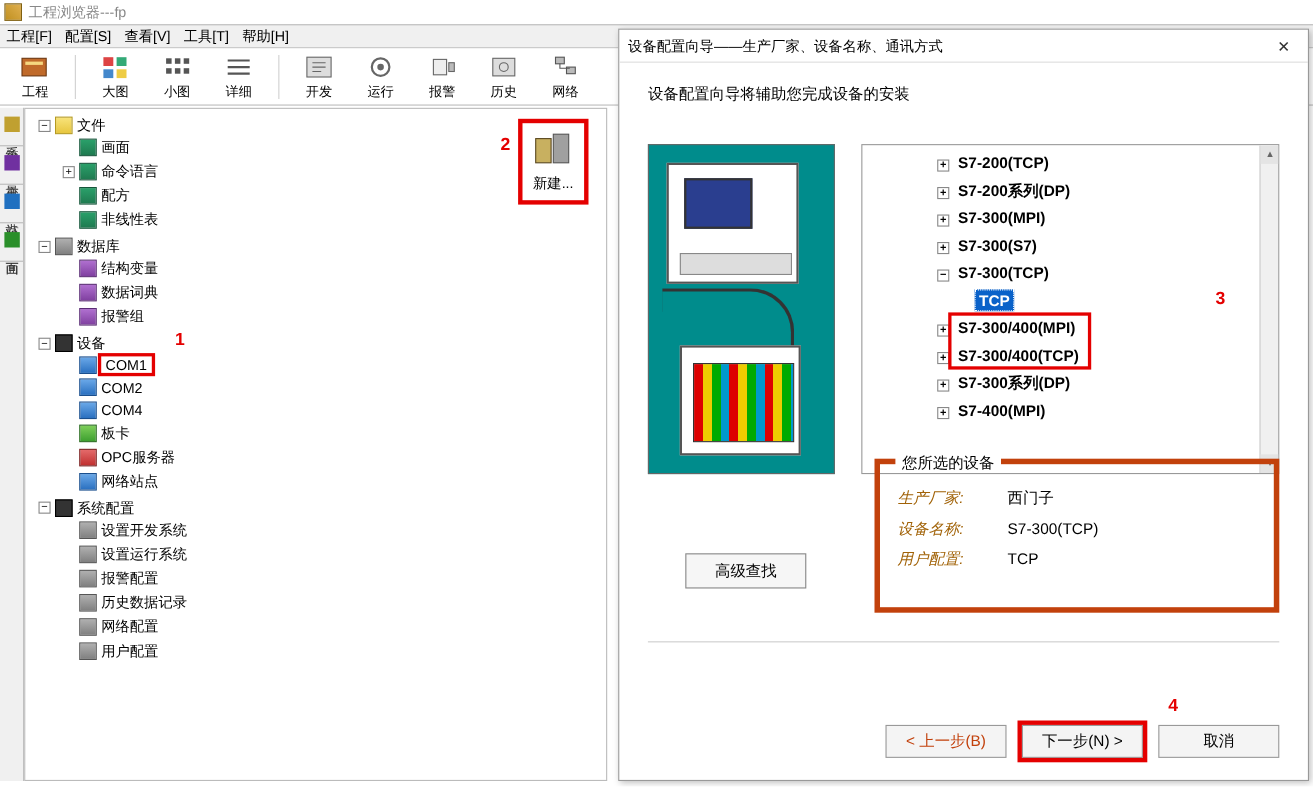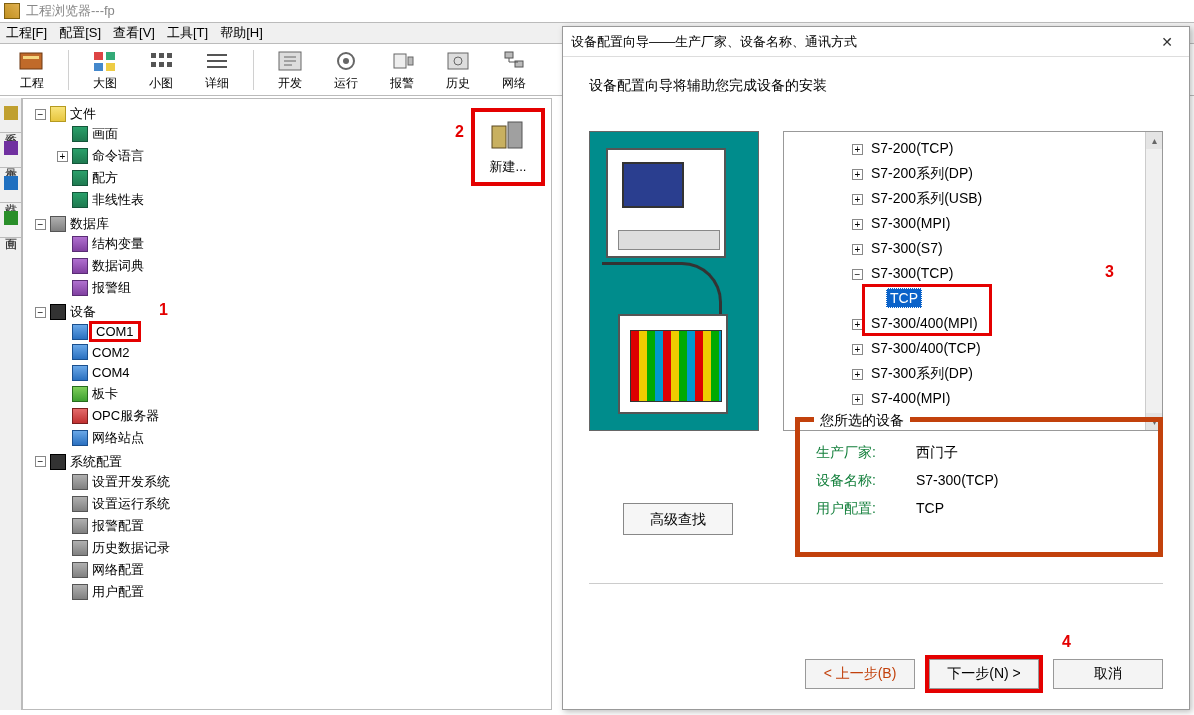--- a/index.html
+++ b/index.html
@@ -167,21 +167,21 @@
 
   
   .redbox { position:absolute;border:3px solid #e40000;pointer-events:none;}
   .redtext { position:absolute;color:#e40000;font-size:16px;font-weight:bold;pointer-events:none;}
 
   
   .right-panel {
     position:absolute;
     left:471px;
     top:108px;
-    width:74px;
+    width:64px;
     height:78px;
     border:4px solid #e40000;
     display:flex;
     flex-direction: column;
     align-items:center;
     justify-content: flex-end;
     background:#fff;
     padding-bottom:6px;
   }
   .right-panel .nicn{
@@ -281,20 +281,21 @@
     overflow:hidden;
   }
   .dev-tree {
     padding:4px 4px 4px 68px;
     font-size:14px;
     line-height:25px;
   }
   .dev-tree .row{
     white-space:nowrap;
     position:relative;
+    font-weight:bold;
   }
   .dev-tree .row .pm{
     display:inline-block;width:11px;height:11px;
     border:1px solid #888;line-height:9px;text-align:center;
     font-size:10px;margin-right:8px;background:#fff;
   }
   .dev-tree .row.child{ padding-left:34px; }
   .dev-tree .row.sel span.txt{
     background:#0a62c9;color:#fff;padding:1px 3px;
     border:1px dotted #fff;
@@ -327,21 +328,21 @@
     left:232px;top:360px;
     width:368px;height:140px;
     border:5px solid #c2410c;
     padding:12px 16px 12px 16px;
     font-size:14px;
   }
   .sel-box .legend{
     position:absolute;top:-10px;left:14px;background:#fff;padding:0 6px;
   }
   .sel-box .kv{display:flex;margin:10px 0;}
-  .sel-box .kv .k{width:100px;color:#15803d;}
+  .sel-box .kv .k{width:100px;color:#a16207;font-style:italic;}
 
   .dlg-sep{
     position:absolute;left:26px;right:26px;top:526px;
     border-top:1px solid #ccc;
   }
 
   .dlg-buttons{
     position:absolute;left:0;right:0;bottom:20px;
     display:flex;justify-content:flex-end;gap:14px;
     padding-right:26px;
@@ -556,21 +557,20 @@
       <div class="dlg-illust">
         <div class="mon"></div>
         <div class="cable"></div>
         <div class="srv"></div>
       </div>
 
       <div class="dev-tree-box">
         <div class="dev-tree">
           <div class="row"><span class="pm">+</span><span class="txt">S7-200(TCP)</span></div>
           <div class="row"><span class="pm">+</span><span class="txt">S7-200系列(DP)</span></div>
-          <div class="row"><span class="pm">+</span><span class="txt">S7-200系列(USB)</span></div>
           <div class="row"><span class="pm">+</span><span class="txt">S7-300(MPI)</span></div>
           <div class="row"><span class="pm">+</span><span class="txt">S7-300(S7)</span></div>
           <div class="row"><span class="pm">−</span><span class="txt">S7-300(TCP)</span></div>
           <div class="row child sel"><span class="txt">TCP</span></div>
           <div class="row"><span class="pm">+</span><span class="txt">S7-300/400(MPI)</span></div>
           <div class="row"><span class="pm">+</span><span class="txt">S7-300/400(TCP)</span></div>
           <div class="row"><span class="pm">+</span><span class="txt">S7-300系列(DP)</span></div>
           <div class="row"><span class="pm">+</span><span class="txt">S7-400(MPI)</span></div>
         </div>
         <div class="dev-scroll"></div>

